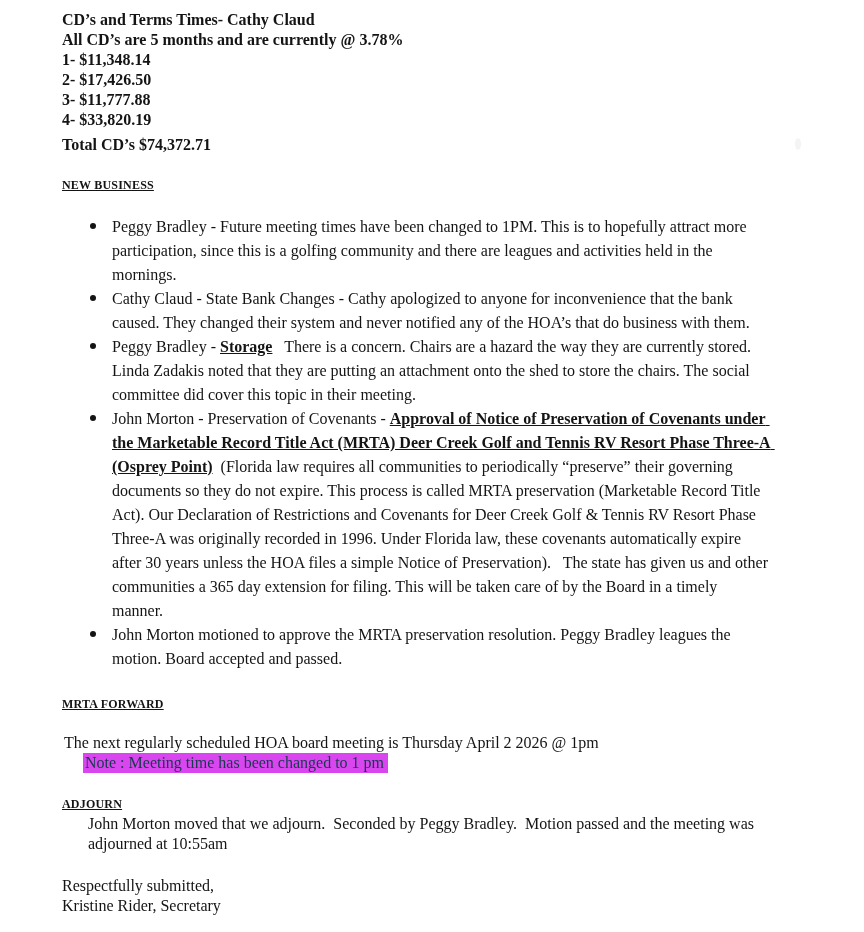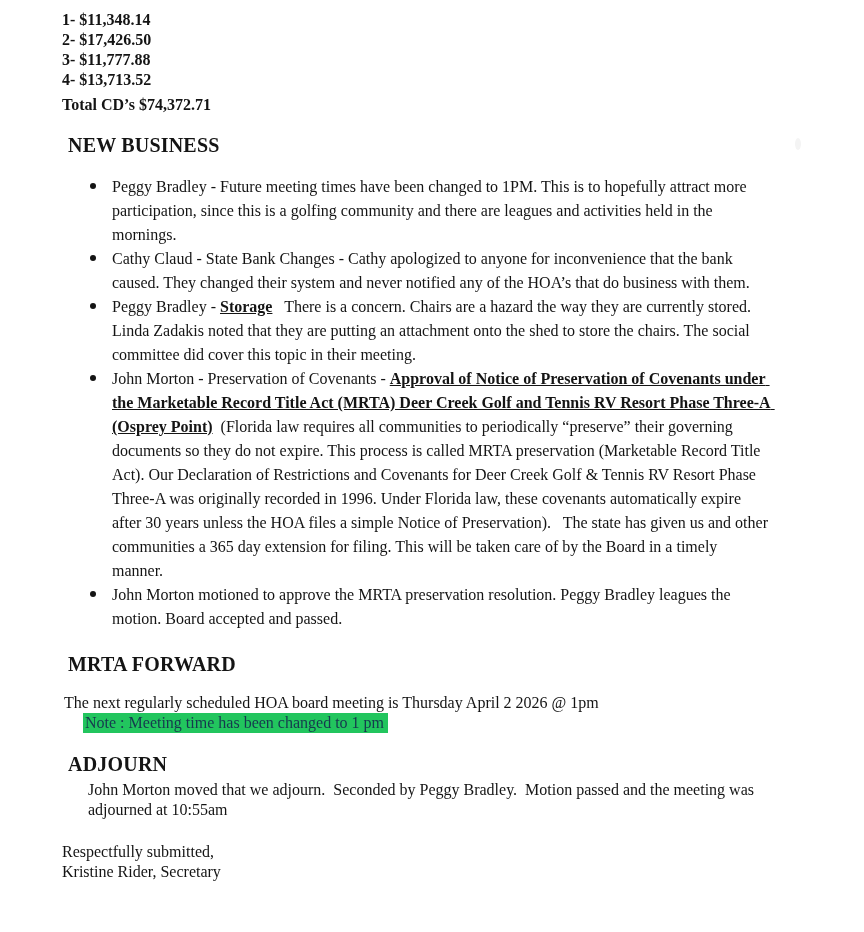--- a/index.html
+++ b/index.html
@@ -18,24 +18,25 @@
     box-sizing: border-box;
     width: 864px;
     height: 932px;
     padding: 10px 56px 0 62px;
     background: #ffffff;
   }
   p { margin: 0; font-size: 16px; line-height: 20px; white-space: pre-wrap; }
   .bold { font-weight: bold; text-decoration: underline; }
   .heading {
     font-weight: bold;
-    font-size: 20px;
+    font-size: 12px;
     line-height: 20px;
-    margin: 6px;
+    margin: 0;
     letter-spacing: 0.2px;
+    text-decoration: underline;
   }
   
   .cd-section p { font-weight: bold; }
   .cd-total { margin-top: 5px; }
   
   .nb-heading { margin-top: 20px; }
   ul.nb-list {
     margin: 20px 0 0 0;
     padding: 0 0 0 50px;
     list-style: none;
@@ -80,42 +81,44 @@
   }
 </style>
 </head>
 <body>
 
 <div class="page">
 
   <div class="smudge"></div>
 
   <section class="cd-section">
+    <p>CD’s and Terms Times- Cathy Claud</p>
+    <p>All CD’s are 5 months and are currently @ 3.78%</p>
     <p>1- $11,348.14</p>
     <p>2- $17,426.50</p>
     <p>3- $11,777.88</p>
-    <p>4- $13,713.52</p>
+    <p>4- $33,820.19</p>
     <p class="cd-total">Total CD’s $74,372.71</p>
   </section>
 
   <section>
     <p class="heading nb-heading">NEW BUSINESS</p>
     <ul class="nb-list">
       <li><span>Peggy Bradley - Future meeting times have been changed to 1PM. This is to hopefully attract more participation, since this is a golfing community and there are leagues and activities held in the mornings.</span></li>
       <li><span>Cathy Claud - State Bank Changes - Cathy apologized to anyone for inconvenience that the bank caused. They changed their system and never notified any of the HOA’s that do business with them.</span></li>
       <li><span>Peggy Bradley - </span><span class="bold">Storage</span><span>   There is a concern. Chairs are a hazard the way they are currently stored.   Linda Zadakis noted that they are putting an attachment onto the shed to store the chairs. The social committee did cover this topic in their meeting.</span></li>
       <li><span>John Morton - Preservation of Covenants - </span><span class="bold">Approval of Notice of Preservation of Covenants under the Marketable Record Title Act (MRTA) Deer Creek Golf and Tennis RV Resort Phase Three-A (Osprey Point)</span><span>  (Florida law requires all communities to periodically “preserve” their governing documents so they do not expire. This process is called MRTA preservation (Marketable Record Title Act). Our Declaration of Restrictions and Covenants for Deer Creek Golf &amp; Tennis RV Resort Phase Three-A was originally recorded in 1996. Under Florida law, these covenants automatically expire after 30 years unless the HOA files a simple Notice of Preservation).   The state has given us and other communities a 365 day extension for filing. This will be taken care of by the Board in a timely manner.</span></li>
       <li><span>John Morton motioned to approve the MRTA preservation resolution. Peggy Bradley leagues the motion. Board accepted and passed.</span></li>
     </ul>
   </section>
 
   <section>
     <p class="heading pf-heading">MRTA FORWARD</p>
     <p class="pf-line">The next regularly scheduled HOA board meeting is Thursday April 2 2026 @ 1pm</p>
-    <p class="pf-note-wrap"><mark class="pf-note" style="background-color: #22c55e;">Note : Meeting time has been changed to 1 pm</mark></p>
+    <p class="pf-note-wrap"><mark class="pf-note" style="background-color: #d946ef;">Note : Meeting time has been changed to 1 pm</mark></p>
   </section>
 
   <section>
     <p class="heading adj-heading">ADJOURN</p>
     <p class="adj-text">John Morton moved that we adjourn.  Seconded by Peggy Bradley.  Motion passed and the meeting was adjourned at 10:55am</p>
   </section>
 
   <section class="closing">
     <p>Respectfully submitted,</p>
     <p>Kristine Rider, Secretary</p>

